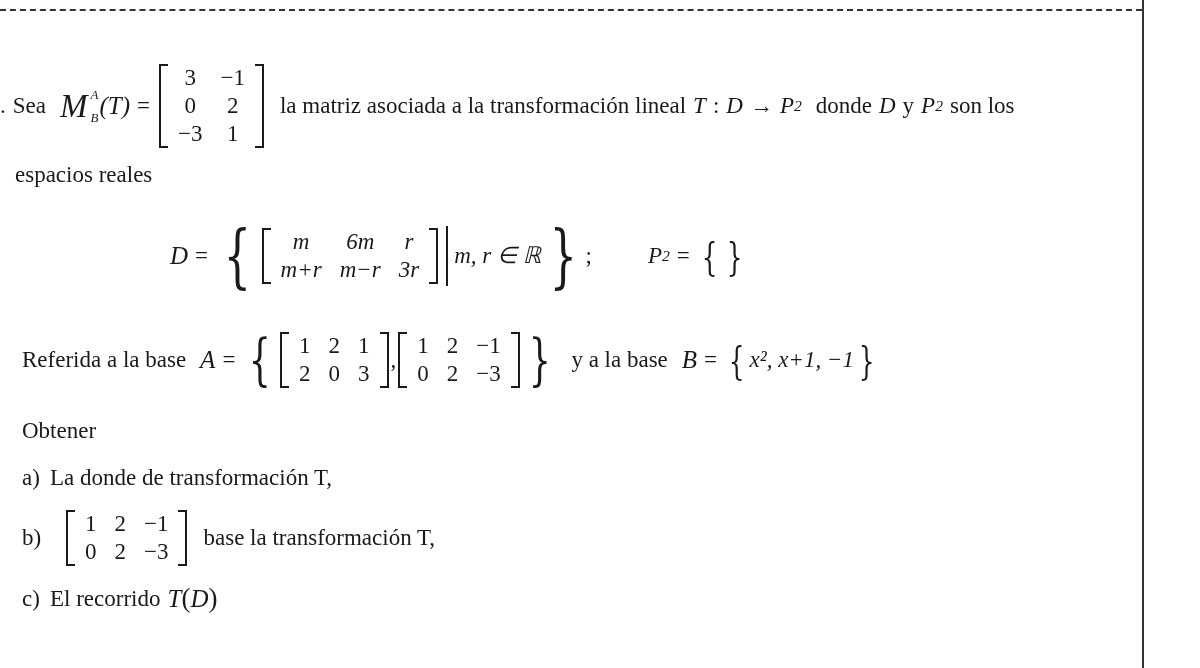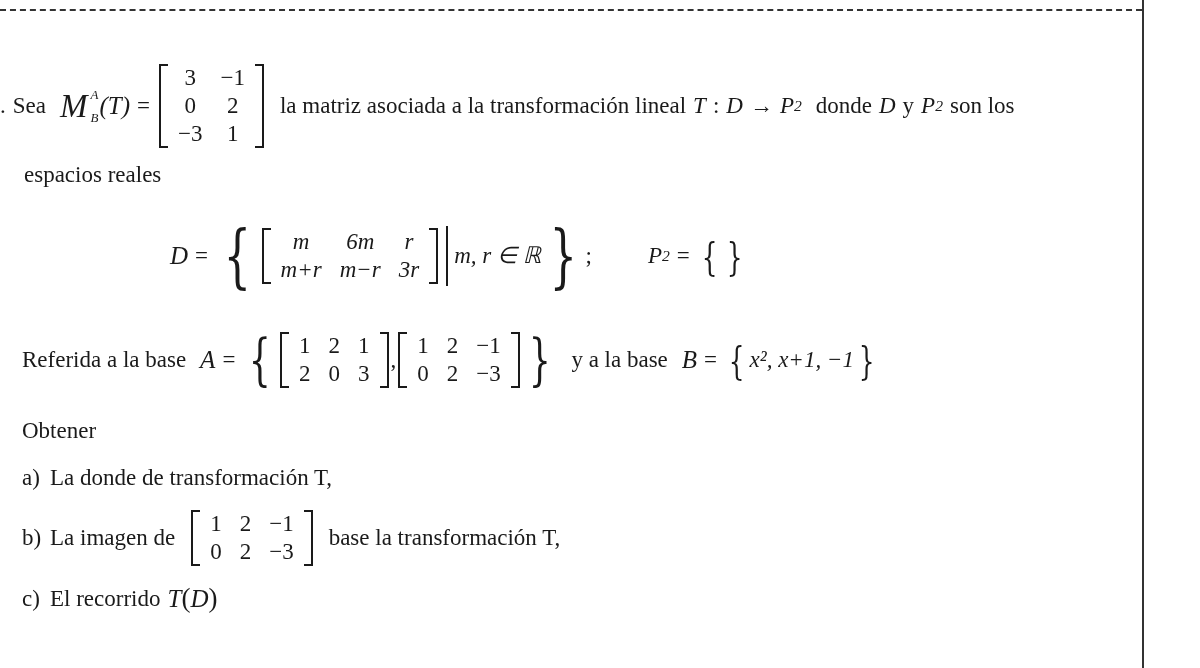--- a/index.html
+++ b/index.html
@@ -125,21 +125,21 @@
     justify-content: center;
     font-size: 13px;
     font-style: italic;
     line-height: 1.05;
     vertical-align: middle;
     padding: 0 1px;
     height: 34px;
   }
   #l1 .mAB .a { margin-bottom: 9px; }
 
-  #l2 { top: 132px; left: 24px; }
+  #l2 { top: 132px; left: 15px; }
   #l3 { top: 196px; left: 170px; display: flex; align-items: center; }
   #l4 { top: 302px; left: 22px; display: flex; align-items: center; }
   #l5 { top: 388px; left: 22px; }
   #l6 { top: 435px; left: 22px; display: flex; align-items: center; }
   #l7 { top: 480px; left: 22px; display: flex; align-items: center; }
   #l8 { top: 553px; left: 22px; display: flex; align-items: center; }
 
   .item-mark { display: inline-block; width: 28px; }
   .gap-s { display: inline-block; width: 7px; }
   .gap-m { display: inline-block; width: 14px; }
@@ -320,21 +320,20 @@
 
     <div class="line txt" id="l5">Obtener</div>
 
     <div class="line txt" id="l6">
       <span class="item-mark">a)</span>
       <span>La donde de transformación T,</span>
     </div>
 
     <div class="line txt" id="l7">
       <span class="item-mark">b)</span>
-      <span>La imagen de</span>
       <span class="gap-m"></span>
 
       <span class="matrix">
         <span class="brk l"></span>
         <span class="cells upright">
           <span class="row">
             <span class="cell">1</span>
             <span class="cell">2</span>
             <span class="cell">−1</span>
           </span>

